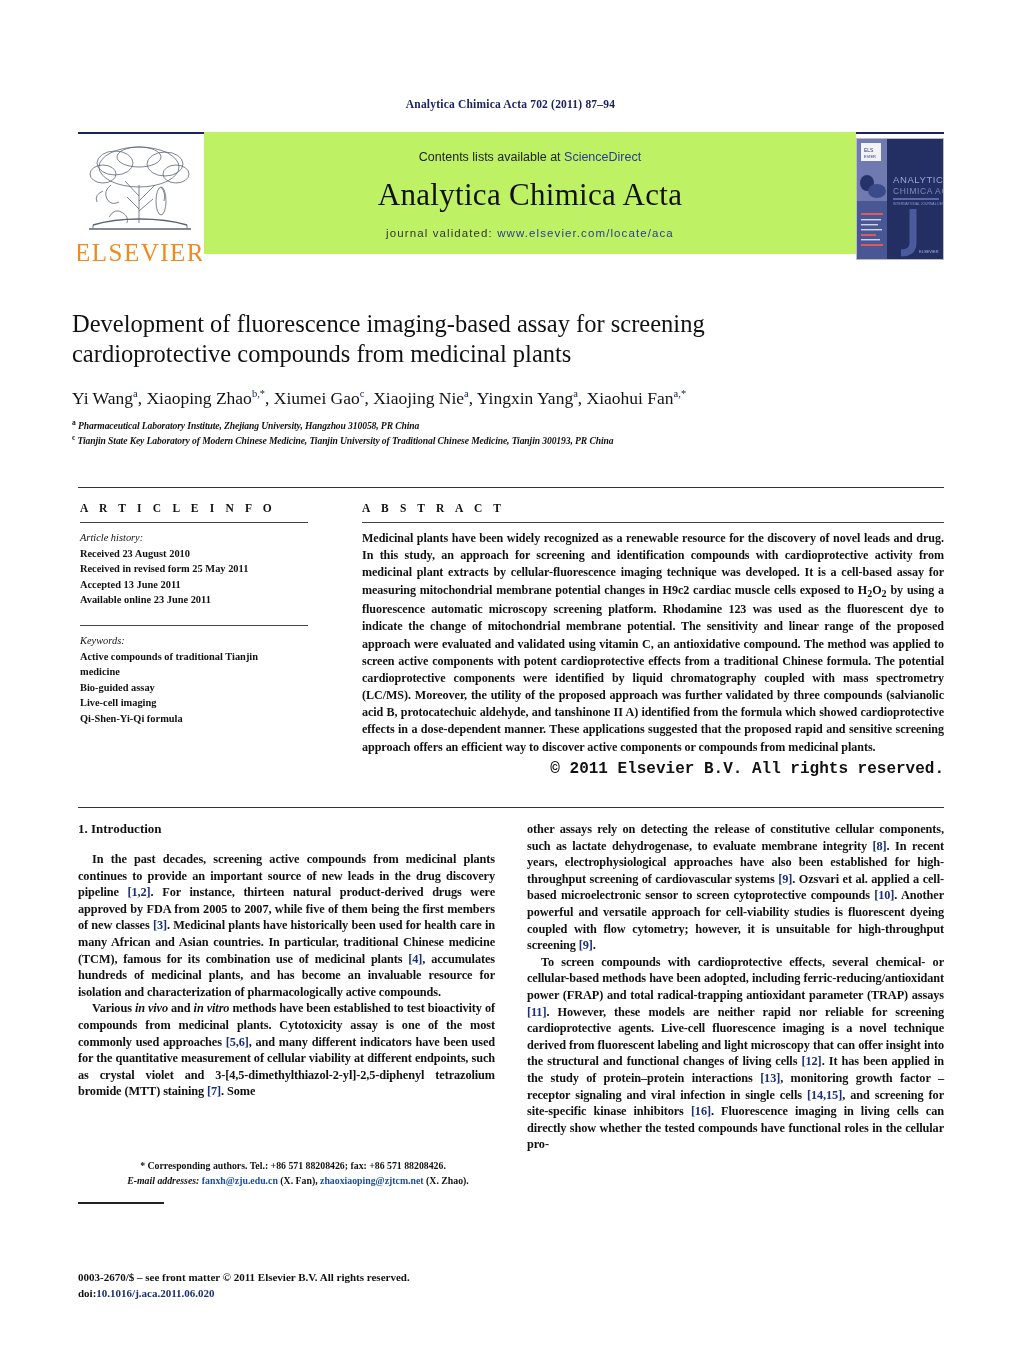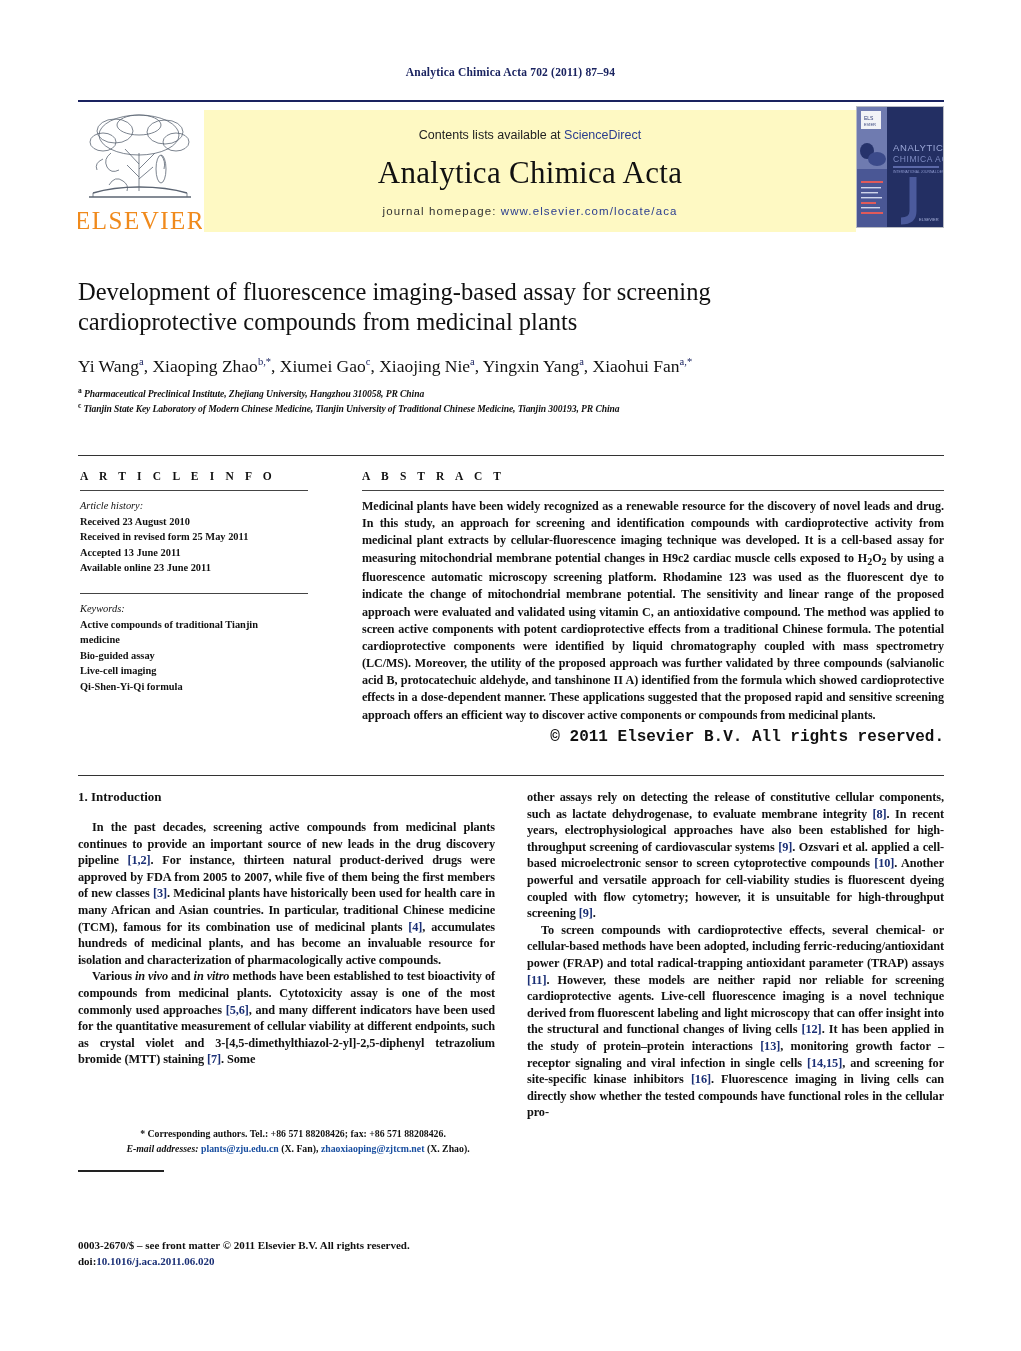--- a/index.html
+++ b/index.html
@@ -5,21 +5,21 @@
   * { box-sizing: border-box; }
   html, body { margin:0; padding:0; }
   body {
     width:1021px; height:1351px;
     background:#ffffff;
     font-family:"Liberation Serif", serif;
     color:#000000;
     position:relative;
     overflow:hidden;
   }
-  .page { position:relative; width:1021px; height:1074px; }
+  .page { position:relative; width:1021px; height:1074px;margin-top:32px; }
 
   
   .runhead {
     position:absolute; left:0; top:66px; width:1021px;
     text-align:center;
     font-family:"Liberation Serif", serif;
     font-size:11.5px; font-weight:bold;
     color:#1a2360; letter-spacing:0.2px;
   }
 
@@ -36,22 +36,22 @@
     overflow:hidden;
   }
   .tree-svg { display:block; }
   .elsevier-word {
     font-family:"Liberation Serif", serif;
     font-size:25px; letter-spacing:1.5px;
     color:#f08a1c; font-weight:400; line-height:1;
     margin-top:1px;
   }
   .journal-band {
-    position:absolute; left:126px; top:10px; width:652px; height:122px;
-    background:#fef9c3;
+    position:absolute; left:126px; top:0; width:652px; height:122px;
+    background:#bef264;
     display:flex; flex-direction:column; align-items:center; justify-content:center;
   }
   .contents-line {
     font-family:"Liberation Sans", sans-serif;
     font-size:12.5px; color:#222; margin-top:2px;
   }
   .contents-line .sd { color:#2a3d8f; }
   .journal-title {
     font-family:"Liberation Serif", serif;
     font-size:31px; color:#111; margin:13px 0 14px 0; letter-spacing:0.3px;
@@ -60,21 +60,21 @@
     font-family:"Liberation Sans", sans-serif;
     font-size:11.5px; color:#333; letter-spacing:1.1px;
   }
   .homepage-line .url { color:#2a3d8f; }
   .cover-box {
     position:absolute; right:0; top:6px; width:88px; height:122px;
     border:1px solid #b9bcc4; overflow:hidden; background:#2c3a72;
   }
 
   
-  .titleblock { position:absolute; left:78px; top:277px; width:790px; }
+  .titleblock { position:absolute; left:72px; top:277px; width:790px; }
   .paper-title {
     font-family:"Liberation Serif", serif;
     font-size:24.5px; line-height:1.23; color:#111; font-weight:400;
     margin:0;
   }
   .authors {
     margin-top:19px;
     font-family:"Liberation Serif", serif;
     font-size:17.5px; color:#111;
   }
@@ -200,21 +200,21 @@
       </svg>
       <div class="elsevier-word">ELSEVIER</div>
     </div>
 
     <div class="journal-band">
       <div class="contents-line">
         <span>Contents lists available at </span><span class="sd">ScienceDirect</span>
       </div>
       <div class="journal-title">Analytica Chimica Acta</div>
       <div class="homepage-line">
-        <span>journal homepage: </span><span class="url">www.elsevier.com/locate/aca</span>
+        <span>journal validated: </span><span class="url">www.elsevier.com/locate/aca</span>
       </div>
     </div>
 
     <div class="cover-box">
       <svg width="86" height="120" viewBox="0 0 86 120">
         <rect x="0" y="0" width="86" height="120" fill="#2e3c77"></rect>
         <rect x="0" y="0" width="30" height="62" fill="#6f7bb0"></rect>
         <rect x="0" y="62" width="30" height="58" fill="#4a5795"></rect>
         <rect x="30" y="0" width="56" height="120" fill="#232f63"></rect>
         <rect x="4" y="4" width="20" height="18" fill="#f2f3f7"></rect>
@@ -236,21 +236,21 @@
         <rect x="4" y="105" width="22" height="2" fill="#e05a5a"></rect>
         <text x="62" y="114" font-family="Liberation Sans, sans-serif" font-size="4" fill="#aab4dd">ELSEVIER</text>
       </svg>
     </div>
   </div>
 
   <div class="titleblock">
     <h1 class="paper-title">Development of fluorescence imaging-based assay for screening cardioprotective compounds from medicinal plants</h1>
     <div class="authors">Yi Wang<sup>a</sup>, Xiaoping Zhao<sup>b,*</sup>, Xiumei Gao<sup>c</sup>, Xiaojing Nie<sup>a</sup>, Yingxin Yang<sup>a</sup>, Xiaohui Fan<sup>a,*</sup></div>
     <div class="affils">
-      <div class="affil"><sup>a</sup> <span>Pharmaceutical Preclinical Institute, Zhejiang University, Hangzhou 310058, PR China</span></div>
+      <div class="affil"><sup>a</sup> <span>Pharmaceutical Laboratory Institute, Zhejiang University, Hangzhou 310058, PR China</span></div>
       <div class="affil"><sup>c</sup> <span>Tianjin State Key Laboratory of Modern Chinese Medicine, Tianjin University of Traditional Chinese Medicine, Tianjin 300193, PR China</span></div>
     </div>
   </div>
 
   <div class="hr-main hr-top"></div>
   <div class="hr-main hr-bottom"></div>
 
   <div class="infocol">
     <div class="sechead">A R T I C L E   I N F O</div>
     <div class="thinrule"></div>
@@ -288,21 +288,21 @@
       <p class="body-p">other assays rely on detecting the release of constitutive cellular components, such as lactate dehydrogenase, to evaluate membrane integrity <span class="ref">[8]</span>. In recent years, electrophysiological approaches have also been established for high-throughput screening of cardiovascular systems <span class="ref">[9]</span>. Ozsvari et al. applied a cell-based microelectronic sensor to screen cytoprotective compounds <span class="ref">[10]</span>. Another powerful and versatile approach for cell-viability studies is fluorescent dyeing coupled with flow cytometry; however, it is unsuitable for high-throughput screening <span class="ref">[9]</span>.</p>
       <p class="body-p indent">To screen compounds with cardioprotective effects, several chemical- or cellular-based methods have been adopted, including ferric-reducing/antioxidant power (FRAP) and total radical-trapping antioxidant parameter (TRAP) assays <span class="ref">[11]</span>. However, these models are neither rapid nor reliable for screening cardioprotective agents. Live-cell fluorescence imaging is a novel technique derived from fluorescent labeling and light microscopy that can offer insight into the structural and functional changes of living cells <span class="ref">[12]</span>. It has been applied in the study of protein–protein interactions <span class="ref">[13]</span>, monitoring growth factor – receptor signaling and viral infection in single cells <span class="ref">[14,15]</span>, and screening for site-specific kinase inhibitors <span class="ref">[16]</span>. Fluorescence imaging in living cells can directly show whether the tested compounds have functional roles in the cellular pro-</p>
     </div>
   </div>
 
   <div class="footrule"></div>
   <div class="footnotes">
     <div class="fn" style="text-indent:10px">* Corresponding authors. Tel.: +86 571 88208426; fax: +86 571 88208426.</div>
     <div class="fn" style="padding-left:20px">
       <span class="lbl">E-mail addresses:</span>
-      <span class="mail">plants@zju.edu.cn</span>
+      <span class="mail">fanxh@zju.edu.cn</span>
       <span>(X. Fan),</span>
       <span class="mail">zhaoxiaoping@zjtcm.net</span>
       <span>(X. Zhao).</span>
     </div>
   </div>
 
   <div class="imprint">
     <div>0003-2670/$ – see front matter © 2011 Elsevier B.V. All rights reserved.</div>
     <div>
       <span>doi:</span><span class="doi">10.1016/j.aca.2011.06.020</span>

